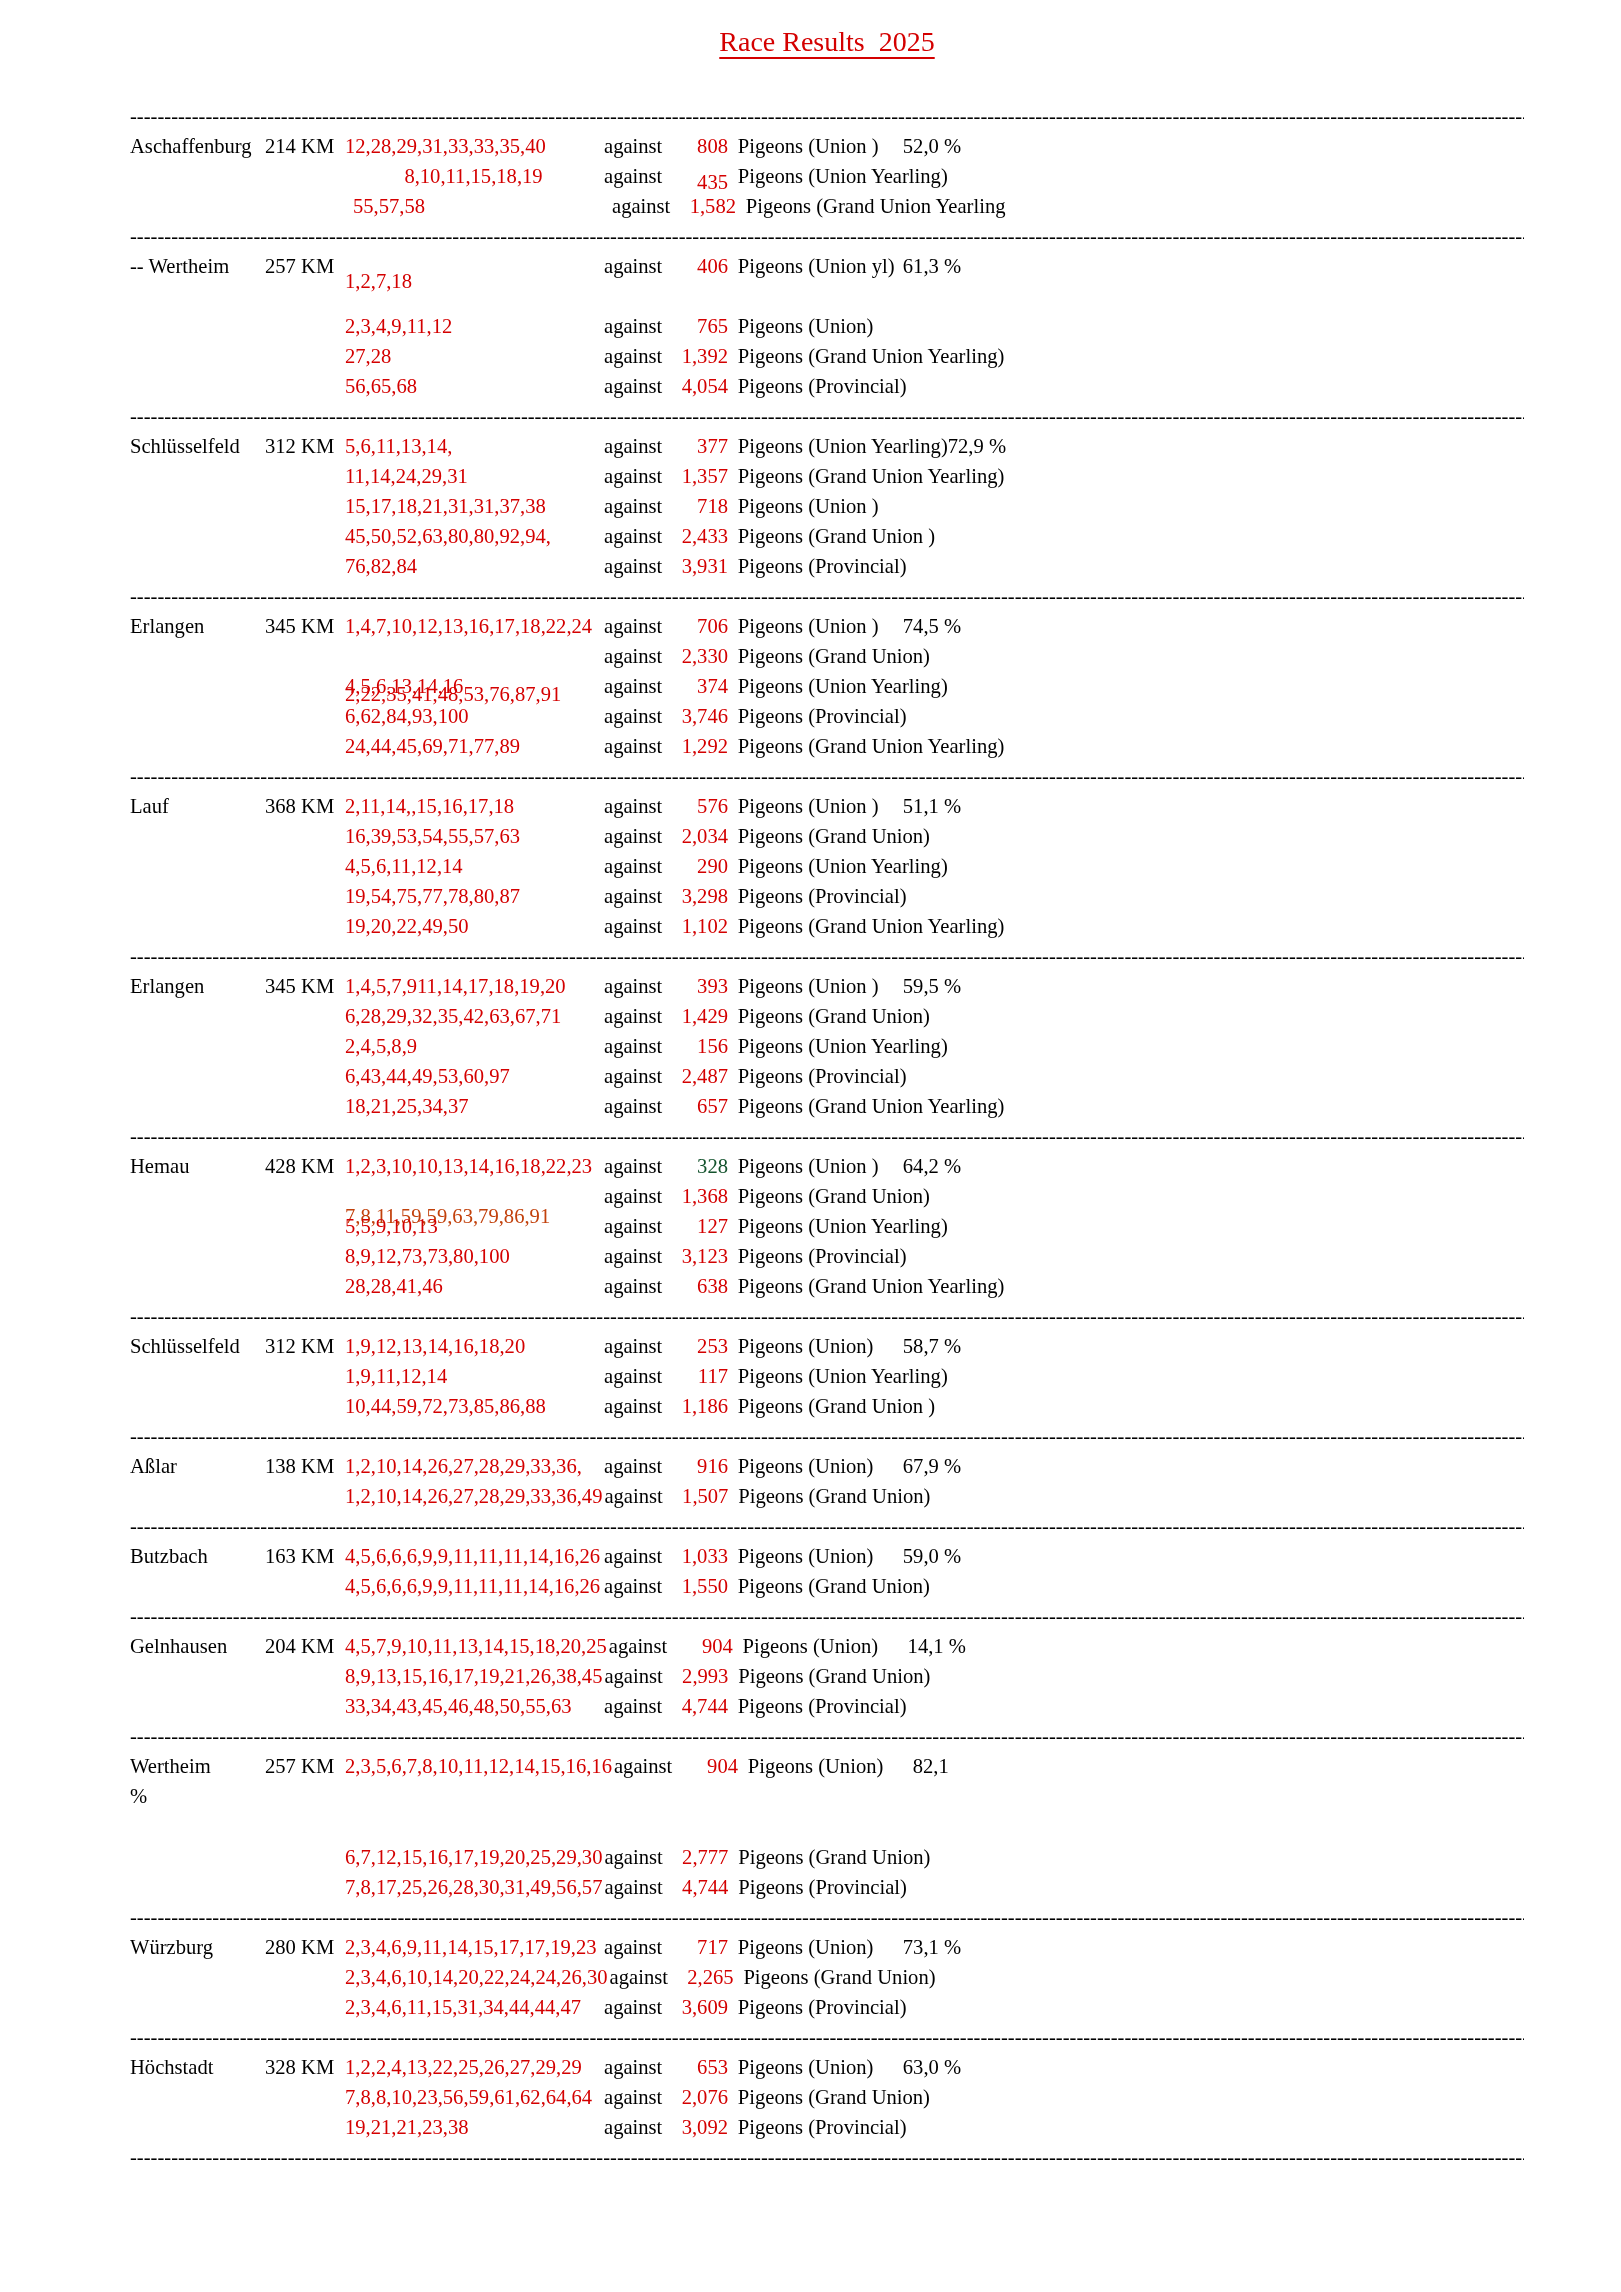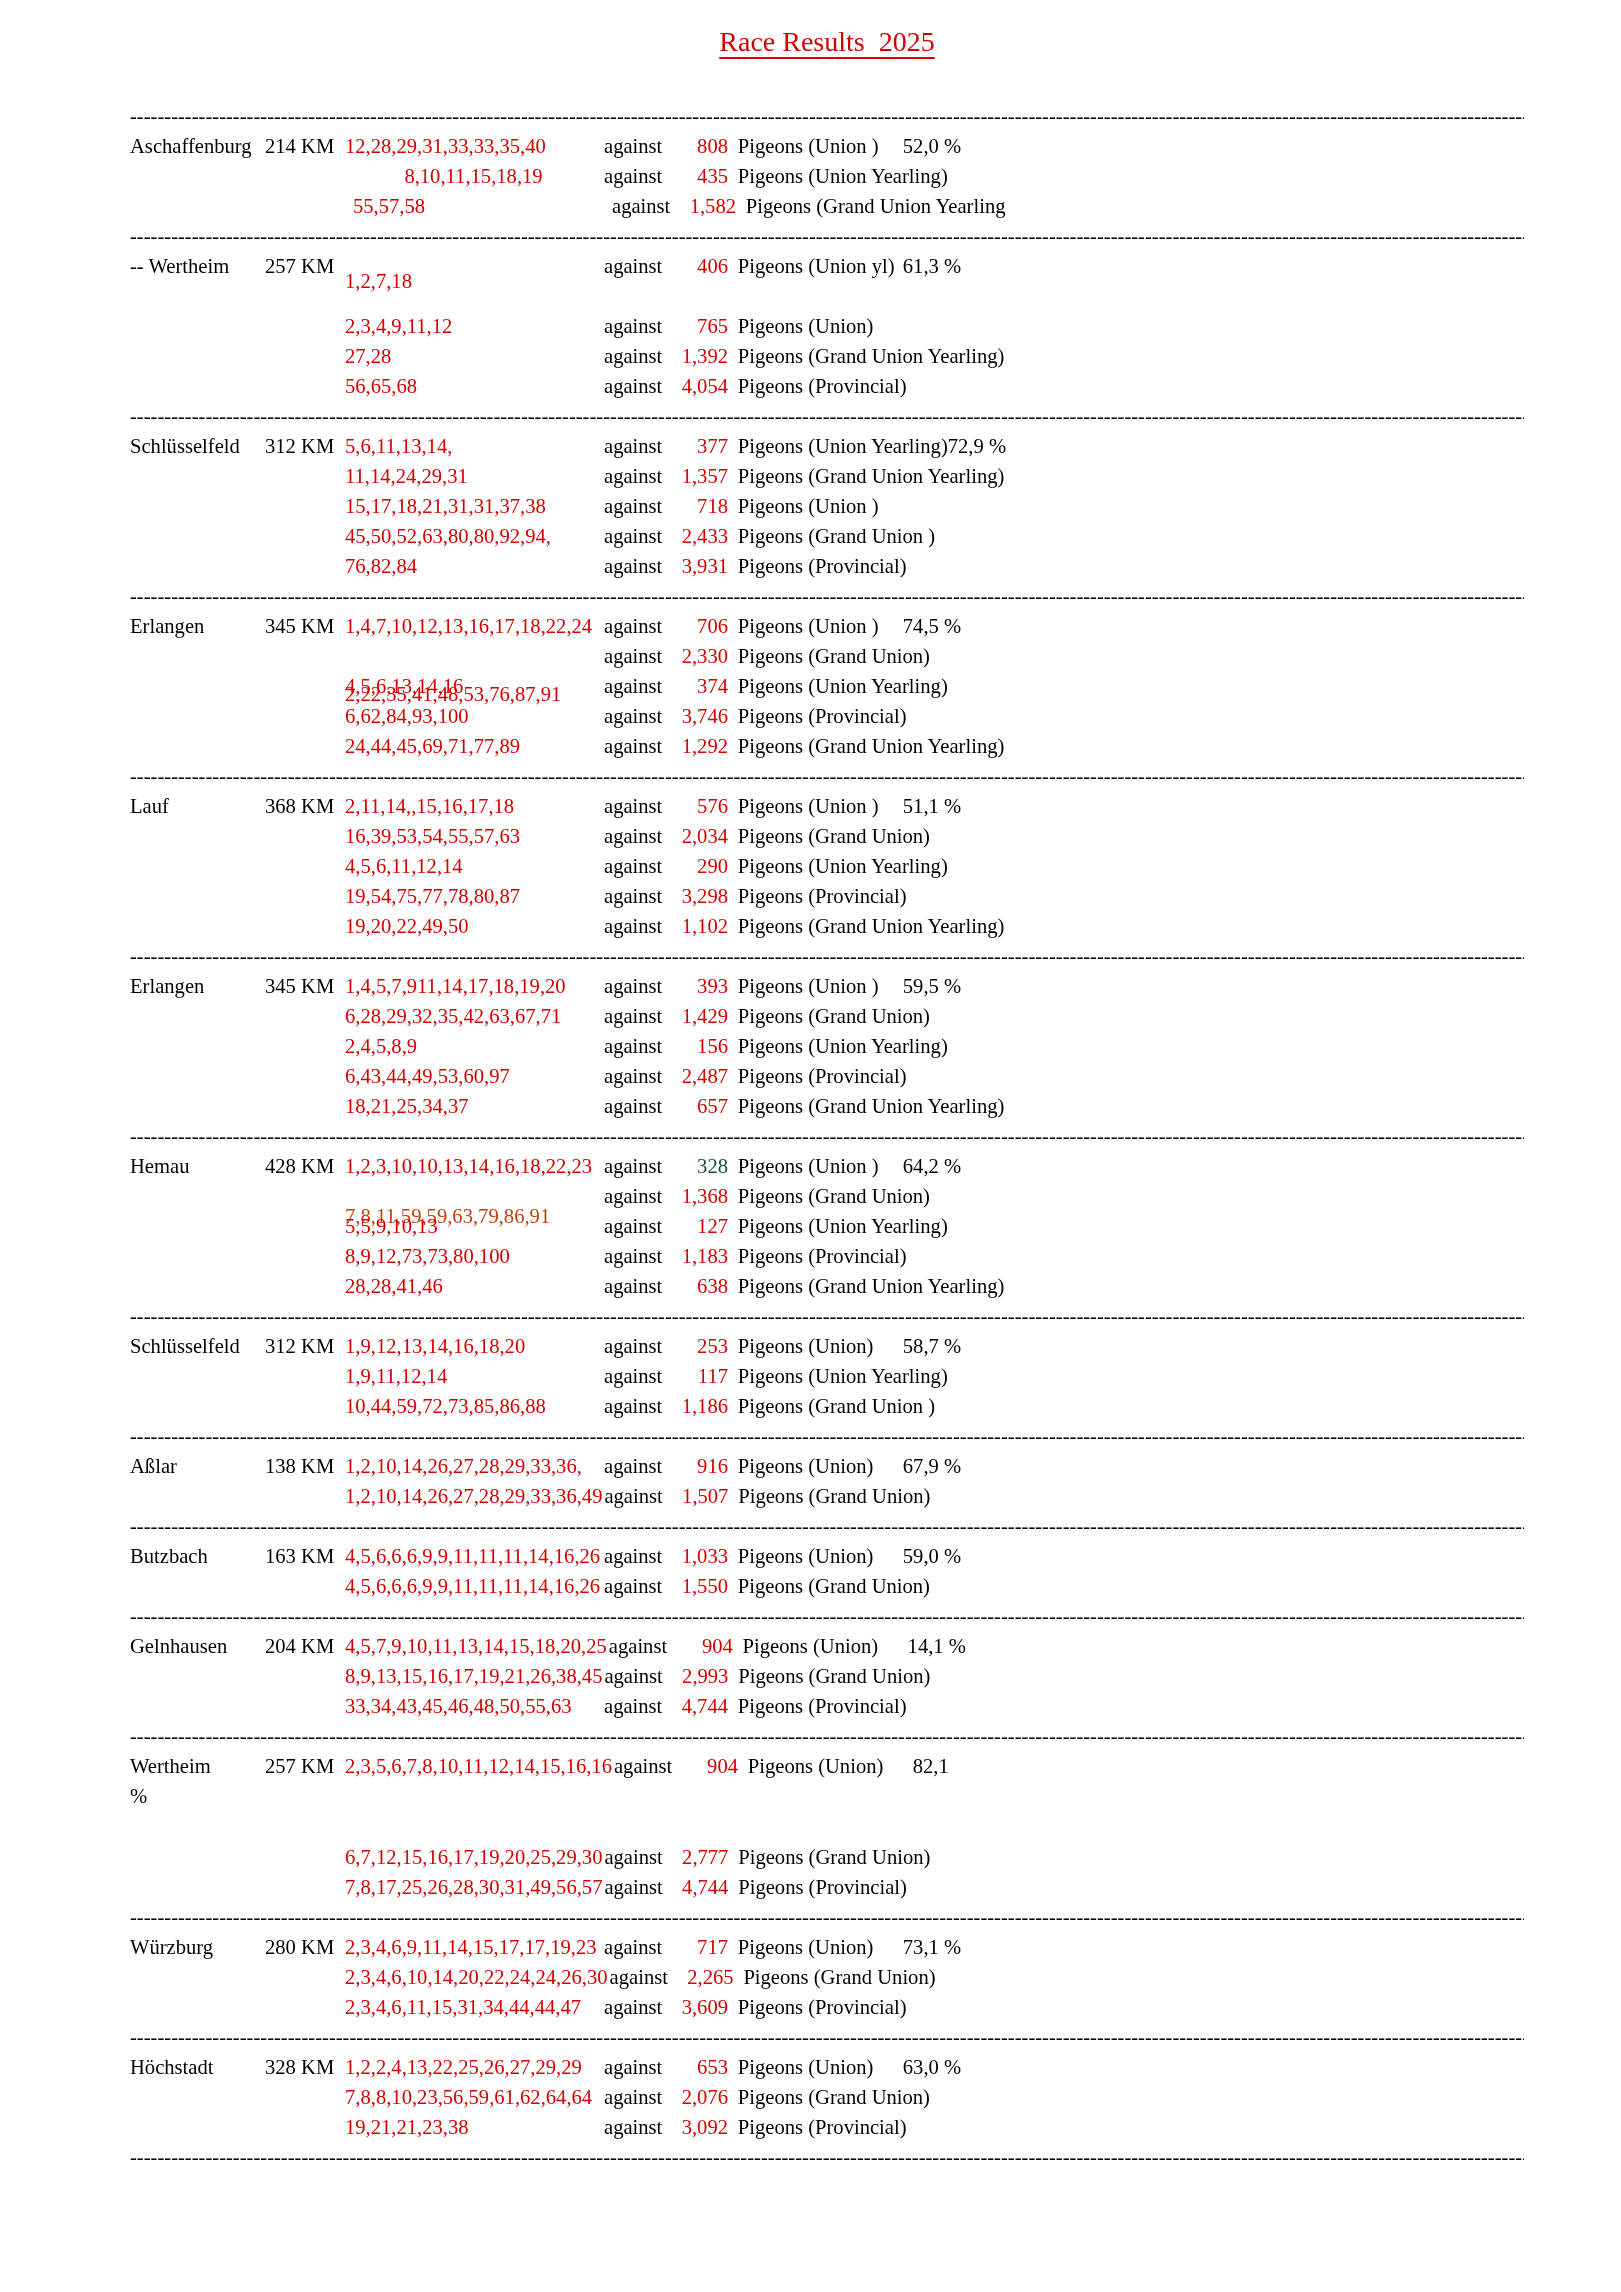--- a/index.html
+++ b/index.html
@@ -43,21 +43,21 @@
         <div class="against">against</div>
         <div class="count" style="color: rgb(212, 0, 0);">808</div>
         <div class="cat">Pigeons (Union )</div>
         <div class="pct">52,0 %</div>
       </div>
       <div class="row">
         <div class="loc"></div>
         <div class="km"></div>
         <div class="places" style="color: rgb(212, 0, 0); text-align: center;">8,10,11,15,18,19</div>
         <div class="against">against</div>
-        <div class="count" style="color: rgb(212, 0, 0);">435</div>
+        <div class="count" style="color: rgb(212, 0, 0); margin-top: 6px;">435</div>
         <div class="cat">Pigeons (Union Yearling)</div>
       </div>
       <div class="row">
         <div class="loc"></div>
         <div class="km"></div>
         <div class="places" style="color: rgb(212, 0, 0); margin-left: 8px;">55,57,58</div>
         <div class="against">against</div>
         <div class="count" style="color: rgb(212, 0, 0);">1,582</div>
         <div class="cat">Pigeons (Grand Union Yearling</div>
       </div>
@@ -300,21 +300,21 @@
         <div class="places" style="color: rgb(212, 0, 0);">5,5,9,10,13</div>
         <div class="against">against</div>
         <div class="count" style="color: rgb(212, 0, 0);">127</div>
         <div class="cat">Pigeons (Union Yearling)</div>
       </div>
       <div class="row">
         <div class="loc"></div>
         <div class="km"></div>
         <div class="places" style="color: rgb(212, 0, 0);">8,9,12,73,73,80,100</div>
         <div class="against">against</div>
-        <div class="count" style="color: rgb(212, 0, 0);">1,183</div>
+        <div class="count" style="color: rgb(212, 0, 0);">3,123</div>
         <div class="cat">Pigeons (Provincial)</div>
       </div>
       <div class="row">
         <div class="loc"></div>
         <div class="km"></div>
         <div class="places" style="color: rgb(212, 0, 0);">28,28,41,46</div>
         <div class="against">against</div>
         <div class="count" style="color: rgb(212, 0, 0);">638</div>
         <div class="cat">Pigeons (Grand Union Yearling)</div>
       </div>

